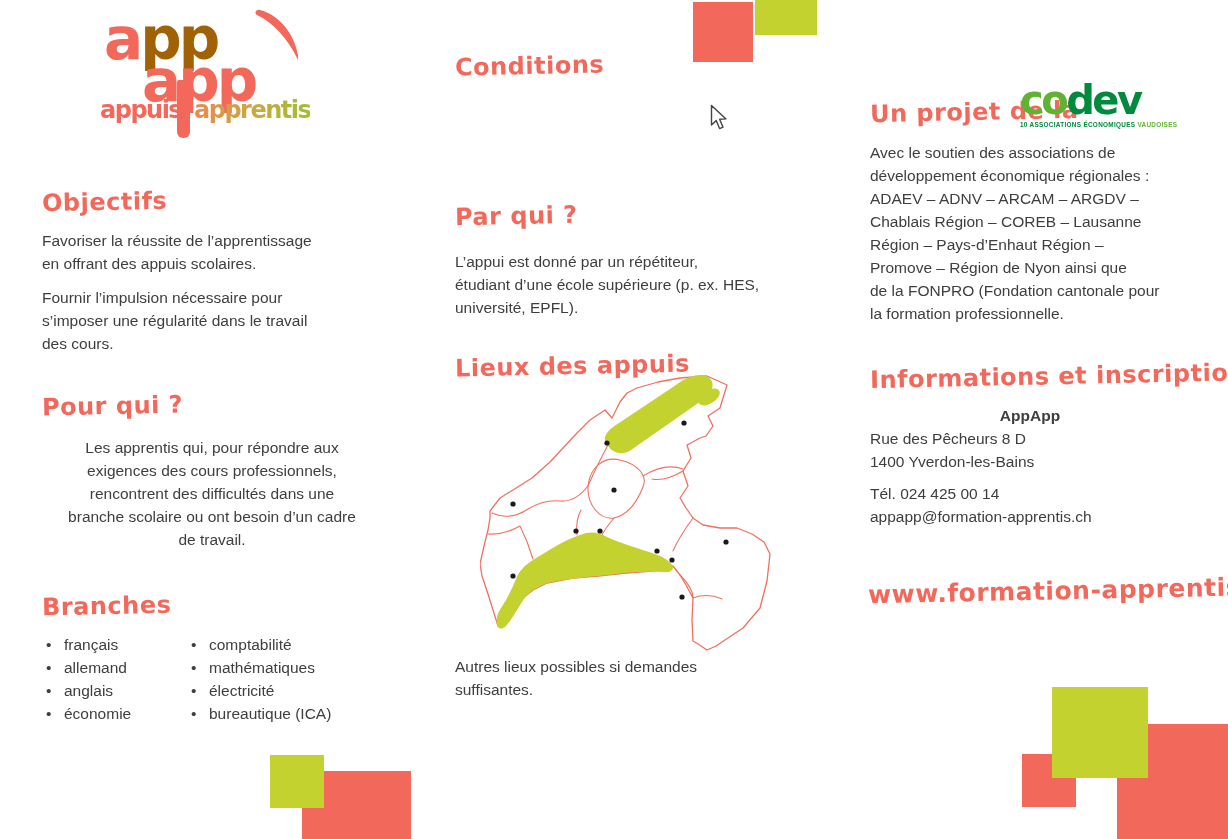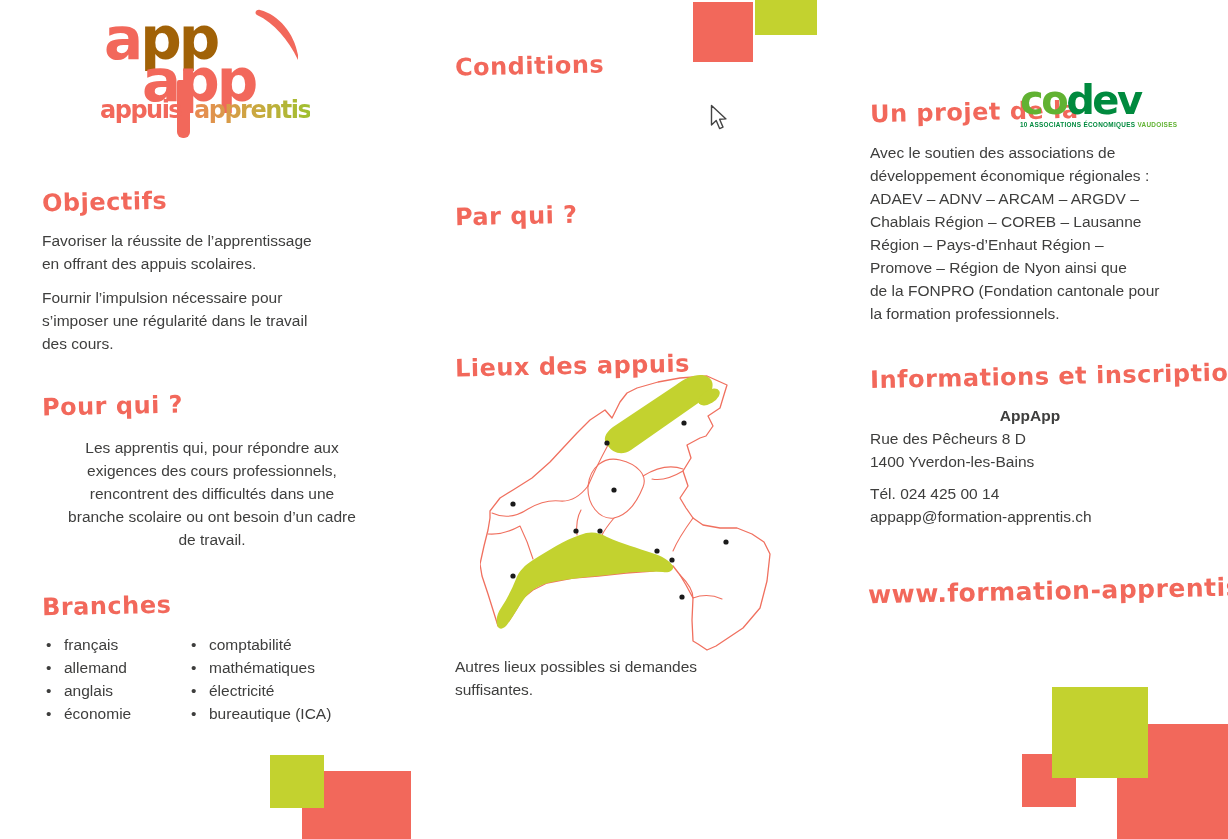--- a/index.html
+++ b/index.html
@@ -94,20 +94,23 @@
   <ul class="abs blist" style="left:187px;top:633px;width:170px;">
     <li><span class="dot">•</span><span>comptabilité</span></li>
     <li><span class="dot">•</span><span>mathématiques</span></li>
     <li><span class="dot">•</span><span>électricité</span></li>
     <li><span class="dot">•</span><span>bureautique (ICA)</span></li>
   </ul>
 
   <div class="abs hand" style="left:455px;top:52px;">Conditions</div>
 
   <div class="abs hand" style="left:455px;top:202px;">Par qui ?</div>
+  <div class="abs para" style="left:455px;top:250px;width:330px;">L’appui est donné par un répétiteur,
+étudiant d’une école supérieure (p. ex. HES,
+université, EPFL).</div>
 
   <div class="abs hand" style="left:455px;top:352px;">Lieux des appuis</div>
 
   <svg class="abs" style="left:480px;top:368px;" width="292" height="300" viewBox="0 0 292 300">
     <g fill="none" stroke="#f0705f" stroke-width="1.3" stroke-linejoin="round" stroke-linecap="round">
       <path d="M10,143 L20,130 L33,122 L52,110 L70,94 L83,80 L97,65 L110,52 L125,42 L132,50 L140,34 L147,25 L157,20 L178,14 L200,10 L227,8 L247,17 L243,30 L240,40 L228,48 L233,58 L226,68 L220,70 L207,77 L211,90 L203,103 L208,118 L200,130 L206,140 L213,150
                L223,157 L240,160 L257,160 L272,166 L284,174 L290,186 L287,213 L280,240 L263,260 L248,270 L236,278 L227,282 L218,276 L213,273 L212,252 L213,230 L206,217 L200,207 L193,198
                L173,203 L146,205 L118,208 L93,210 L67,215 L53,222 L43,230 L36,242 L29,253 L18,258 L13,242 L8,226 L2,208 L0,196 L4,178 L8,162 L10,150 Z"></path>
     </g>
     <g fill="none" stroke="#f0705f" stroke-width="1.1" stroke-linejoin="round" stroke-linecap="round">
@@ -150,21 +153,21 @@
     <div class="codev"><span class="co">co</span><span class="dev">dev</span></div>
     <div class="codev-tag"><span class="t1">10 ASSOCIATIONS ÉCONOMIQUES</span> <span class="t2">VAUDOISES</span></div>
   </div>
   <div class="abs para" style="left:870px;top:141px;width:330px;">Avec le soutien des associations de
 développement économique régionales :
 ADAEV – ADNV – ARCAM – ARGDV –
 Chablais Région – COREB – Lausanne
 Région – Pays-d’Enhaut Région –
 Promove – Région de Nyon ainsi que
 de la FONPRO (Fondation cantonale pour
-la formation professionnels.</div>
+la formation professionnelle.</div>
 
   <div class="abs hand" style="left:870px;top:362px;">Informations et inscriptions</div>
   <div class="abs para bold" style="left:870px;top:404px;width:320px;text-align:center;">AppApp</div>
   <div class="abs para" style="left:870px;top:427px;width:320px;">Rue des Pêcheurs 8 D</div>
   <div class="abs para" style="left:870px;top:450px;width:320px;">1400 Yverdon-les-Bains</div>
   <div class="abs para" style="left:870px;top:482px;width:320px;">Tél. 024 425 00 14</div>
   <div class="abs para" style="left:870px;top:505px;width:320px;">appapp@formation-apprentis.ch</div>
 
   <div class="abs hand website" style="left:868px;top:576px;">www.formation-apprentis.ch</div>
 

